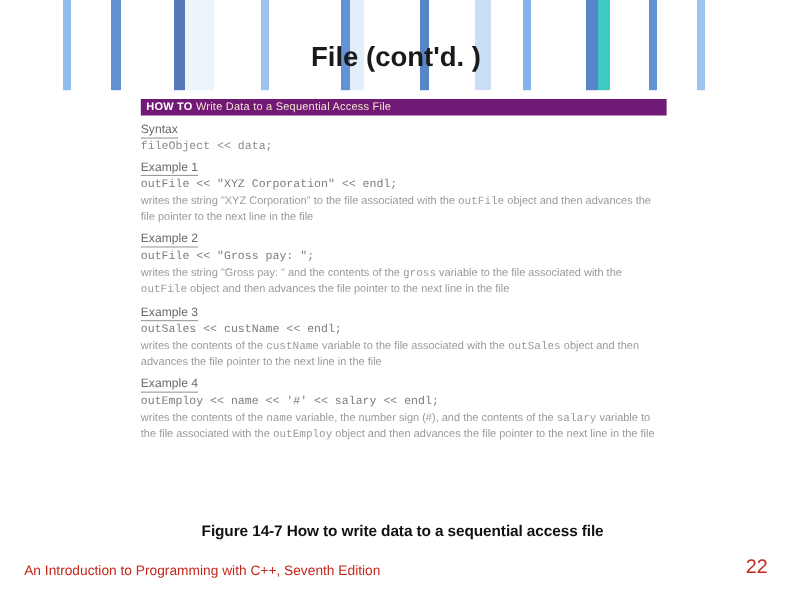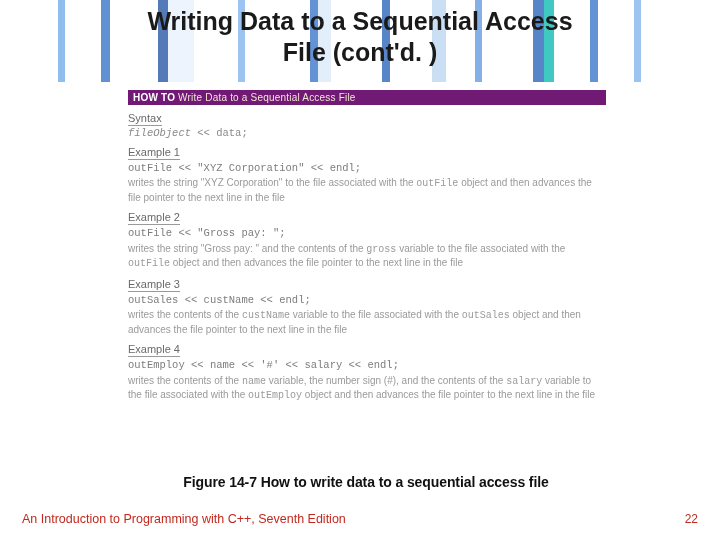--- a/index.html
+++ b/index.html
@@ -66,21 +66,21 @@
     display: inline-block;
     padding-bottom: 1px;
     margin-top: 7px;
     margin-bottom: 1px;
   }
   .syntax-line {
     font-family: "Courier New", monospace;
     font-size: 10.5px;
     color: #8a8a8a;
   }
-  .syntax-line .obj { font-style: italic; }
+  .syntax-line .obj { }
   .codeblk {
     font-family: "Courier New", monospace;
     font-size: 10.5px;
     color: #7d7d7d;
     line-height: 1.28;
     margin-top: 1px;
   }
   .desc {
     font-size: 10px;
     color: #9a9a9a;
@@ -102,31 +102,31 @@
     position: absolute;
     left: 22px;
     bottom: 14px;
     font-size: 12.5px;
     color: #c2281d;
   }
   .pagenum {
     position: absolute;
     right: 22px;
     bottom: 14px;
-    font-size: 12px;
+    font-size: 18px;
     color: #c2281d;
   }
 </style>
 </head>
 <body>
 
 <div class="header-bg"></div>
 
 <div class="title">
-  <span>Writing Data to a Sequential Access</span><br>
+  <br>
   <span>File (cont'd. )</span>
 </div>
 
 <div class="figure-box">
 
   <div class="howto-bar">
     <span class="howto-label">HOW TO</span>
     <span class="howto-title">Write Data to a Sequential Access File</span>
   </div>
 

